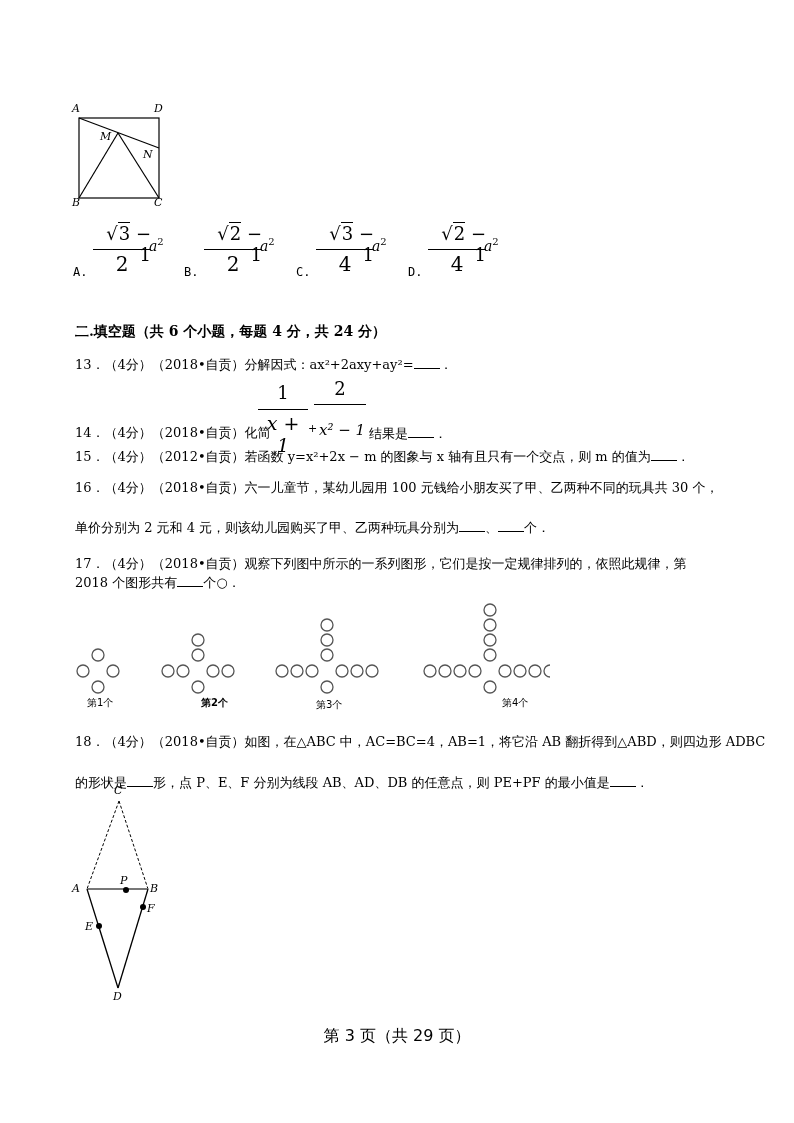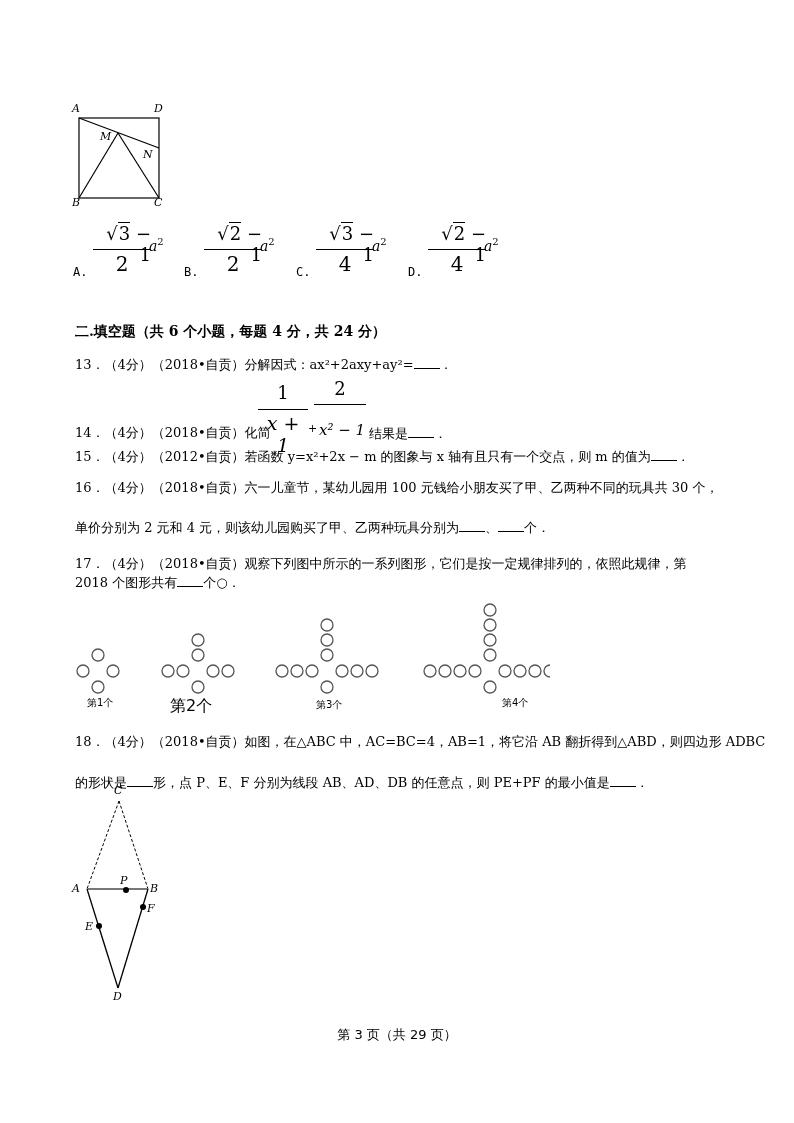--- a/index.html
+++ b/index.html
@@ -11,21 +11,21 @@
     .sec-title { position:absolute; left:75px; top:323px; font-size:14px; font-weight:bold; }
     .opt-label { position:absolute; font-size:12px; font-family:"DejaVu Sans Mono", monospace; }
     .frac { position:absolute; font-family:"DejaVu Serif", serif; }
     .frac .num { position:absolute; left:0; top:0; font-size:18px; text-align:right; width:58px; }
     .frac .bar { position:absolute; left:0; top:27px; width:58px; border-top:1px solid #000; }
     .frac .den { position:absolute; left:0; top:30px; font-size:20px; text-align:center; width:58px; }
     .frac .a2 { position:absolute; left:56px; top:14px; font-size:14px; font-style:italic; }
     .frac .a2 sup { font-size:10px; font-style:normal; }
     .sqrt { display:inline-block; border-top:1px solid #000; padding-left:1px; }
     .fig-label { font-size:11px; font-family:"DejaVu Sans", sans-serif; position:absolute; }
-    .footer { position:absolute; top:1026px; left:0; width:794px; text-align:center; font-size:13px; font-family:"DejaVu Sans", sans-serif; }
+    .footer { position:absolute; top:1026px; left:0; width:794px; text-align:center; font-size:16px; font-family:"DejaVu Sans", sans-serif; }
   </style>
 </head>
 <body>
 
 <div class="abs" style="left:68px;top:100px;width:100px;height:115px;">
   <svg width="100" height="115">
     <rect x="11" y="18" width="80" height="80" fill="none" stroke="#000" stroke-width="1.2"></rect>
     <line x1="11" y1="18" x2="91" y2="48" stroke="#000" stroke-width="1.2"></line>
     <line x1="11" y1="98" x2="50" y2="33" stroke="#000" stroke-width="1.2"></line>
     <line x1="91" y1="98" x2="50" y2="33" stroke="#000" stroke-width="1.2"></line>
@@ -145,21 +145,21 @@
         <circle cx="390" cy="73" r="6"></circle>
         <circle cx="405" cy="73" r="6"></circle>
       <circle cx="435" cy="73" r="6"></circle>
         <circle cx="450" cy="73" r="6"></circle>
         <circle cx="465" cy="73" r="6"></circle>
         <circle cx="480" cy="73" r="6"></circle>
       <circle cx="420" cy="89" r="6"></circle>
     </g>
   </svg>
   <span class="fig-label" style="left:17px;top:98px;font-size:10px;">第1个</span>
-  <span class="fig-label" style="left:100px;top:98px;font-size:16px;">第2个</span>
+  <span class="fig-label" style="left:131px;top:98px;font-size:10px;font-weight:bold;">第2个</span>
   <span class="fig-label" style="left:246px;top:100px;font-size:10px;">第3个</span>
   <span class="fig-label" style="left:432px;top:98px;font-size:10px;">第4个</span>
 </div>
 
 <div class="line" style="top:734px;">18．（4分）（2018•自贡）如图，在△ABC 中，AC=BC=4，AB=1，将它沿 AB 翻折得到△ABD，则四边形 ADBC</div>
 <div class="line" style="top:762px;margin-top:12px;">
   <span>的形状是</span><span class="blank"></span><span>形，点 P、E、F 分别为线段 AB、AD、DB 的任意点，则 PE+PF 的最小值是</span><span class="blank"></span><span>．</span>
 </div>
 
 <div class="abs" style="left:60px;top:780px;width:120px;height:230px;">

